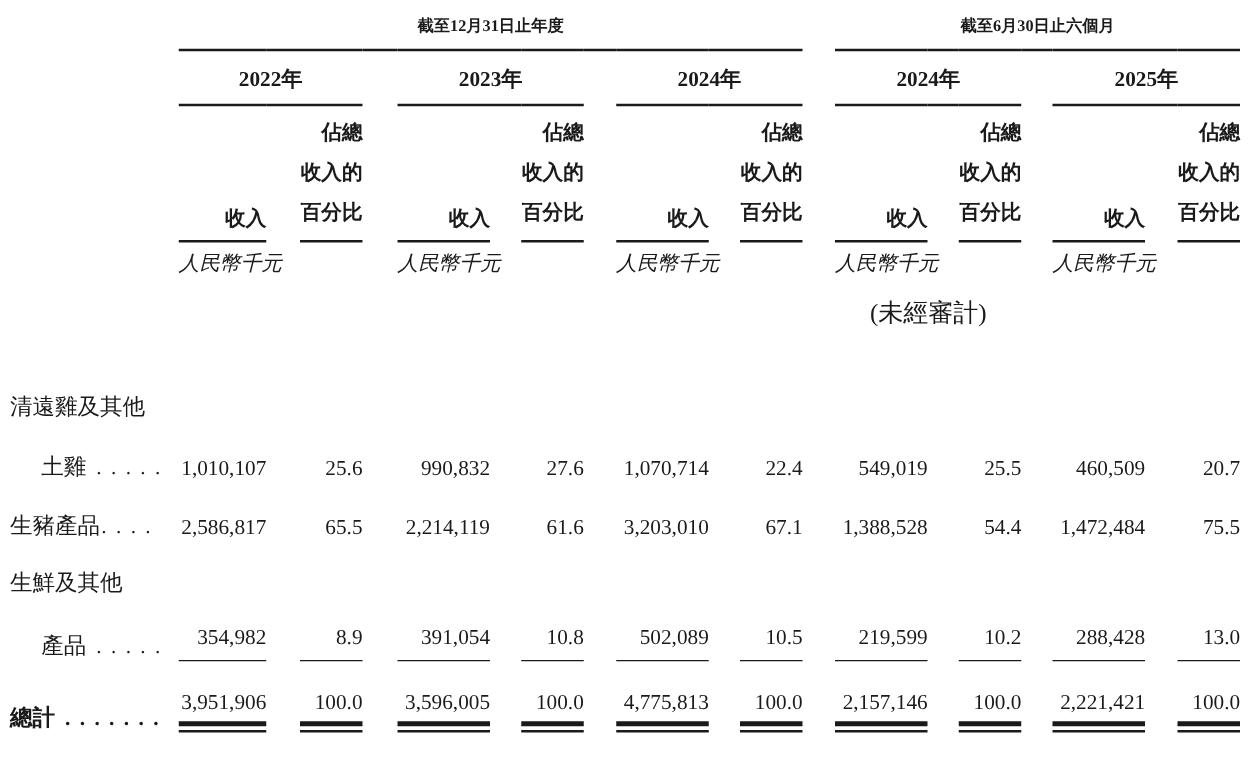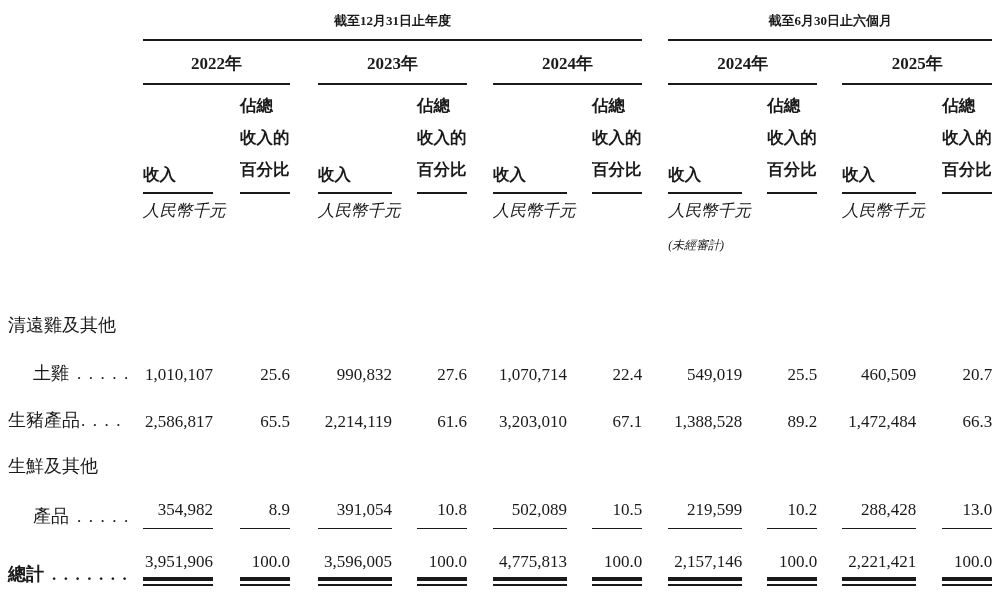--- a/index.html
+++ b/index.html
@@ -18,24 +18,24 @@
   tr.r-p{height:40px;} tr.r-y{height:44px;} tr.r-s{height:109px;}
   tr.r-u{height:36px;} tr.r-n{height:38px;}
   tr.r-g1{height:70px;} tr.r-d1{height:48px;} tr.r-d2{height:47px;}
   tr.r-g2{height:46px;} tr.r-d3{height:50px;} tr.r-t{height:58px;}
   
   .rule2{border-bottom:2.5px solid #1a1a1a;}
   .rule1{border-bottom:2px solid #1a1a1a;}
   
   .ph{font-weight:bold;font-size:13px;text-align:center;padding-bottom:9px;white-space:nowrap;}
   .yh{font-weight:bold;font-size:17px;text-align:center;padding-bottom:8px;white-space:nowrap;}
-  .sh{font-weight:bold;font-size:16.5px;text-align:left;padding-bottom:6px;}
+  .sh{font-weight:bold;font-size:16.5px;text-align:right;padding-bottom:6px;}
   .sh div{line-height:32px;white-space:nowrap;}
   .unit{font-style:italic;font-size:16.5px;text-align:left;vertical-align:top;padding-top:6px;white-space:nowrap;}
-  .unaud{font-style:italic;font-size:12px;text-align:left;vertical-align:top;padding-top:8px;white-space:nowrap;}
+  .unaud{font-size:20px;text-align:center;vertical-align:top;padding-top:8px;white-space:nowrap;}
   
   .lab{text-align:left;font-size:18px;white-space:nowrap;}
   .ind{padding-left:25px;}
   .dots{letter-spacing:7.5px;margin-left:8px;font-size:17px;}
   .nomargin{margin-left:1px;}
   .v{text-align:right;font-size:17px;white-space:nowrap;}
   .u{border-bottom:1.5px solid #1a1a1a;padding-bottom:8px;}
   .bold{font-weight:bold;}
   .tnum{font-weight:normal;font-size:17px;text-align:right;white-space:nowrap;}
   .dbl{height:3px;border-top:4.5px solid #1a1a1a;border-bottom:2px solid #1a1a1a;margin-top:5px;}
@@ -193,25 +193,25 @@
     <td class="v">2,214,119</td>
     <td class="sp"></td>
     <td class="v">61.6</td>
     <td class="sp"></td>
     <td class="v">3,203,010</td>
     <td class="sp"></td>
     <td class="v">67.1</td>
     <td class="sp"></td>
     <td class="v">1,388,528</td>
     <td class="sp"></td>
-    <td class="v">89.2</td>
+    <td class="v">54.4</td>
     <td class="sp"></td>
     <td class="v">1,472,484</td>
     <td class="sp"></td>
-    <td class="v">66.3</td>
+    <td class="v">75.5</td>
   </tr>
 
   <tr class="r-g2">
     <td colspan="20" class="lab">生鮮及其他</td>
   </tr>
 
   <tr class="r-d3">
     <td class="lab ind"><span>產品</span><span class="dots">.....</span></td>
     <td class="v u">354,982</td>
     <td class="sp"></td>

